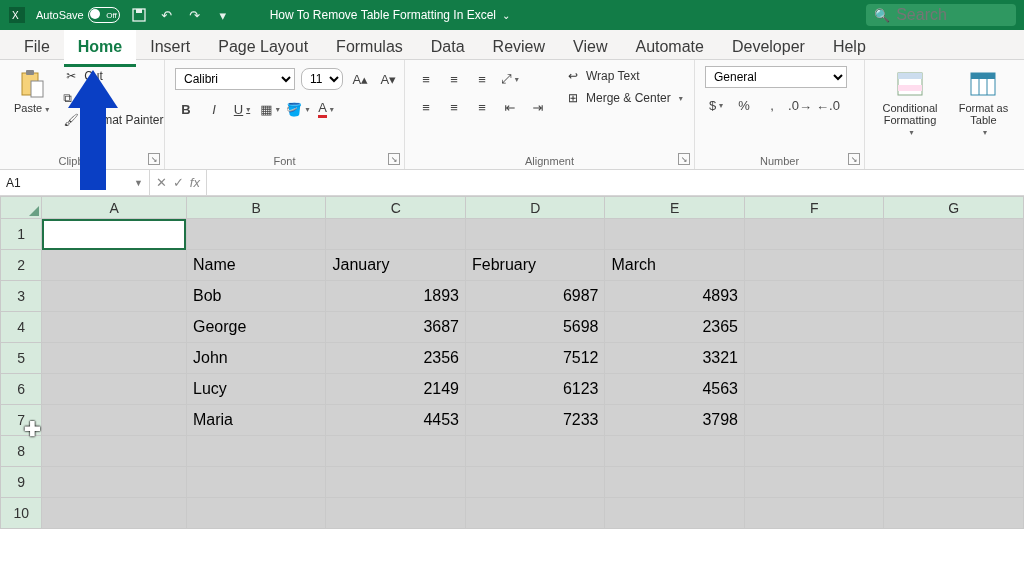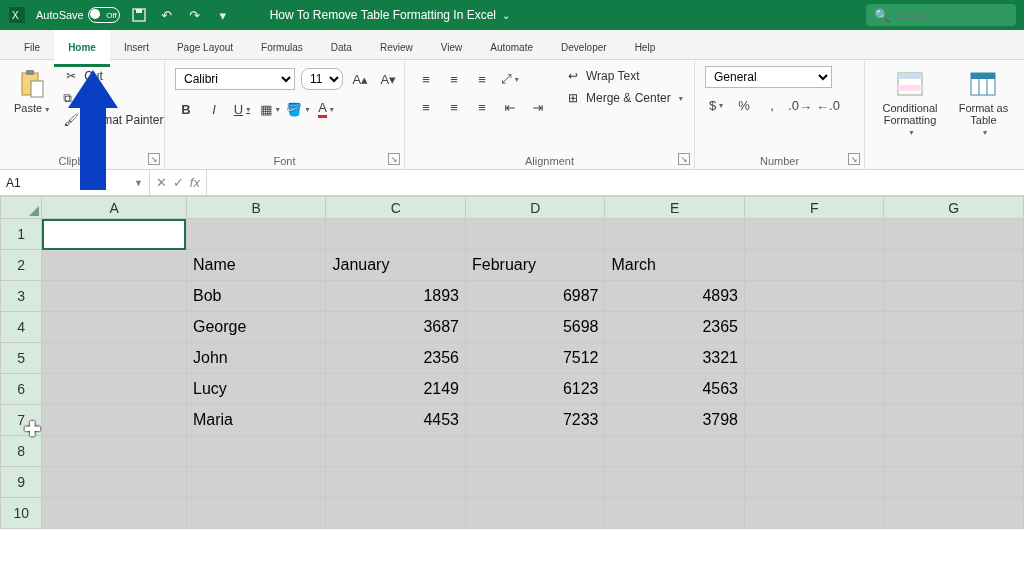--- a/index.html
+++ b/index.html
@@ -7,25 +7,25 @@
 
   
   .titlebar { height: 30px; background: #127c47; display: flex; align-items: center; color: #fff; padding: 0 8px; gap: 10px; }
   .titlebar .xl-logo { width: 18px; height: 18px; display: flex; align-items: center; justify-content: center; }
   .titlebar .autosave { display: flex; align-items: center; gap: 4px; font-size: 11px; }
   .titlebar .toggle { width: 32px; height: 16px; border: 1px solid #fff; border-radius: 8px; position: relative; display:flex; align-items:center; justify-content:flex-end; padding-right:2px; font-size:8px;}
   .titlebar .toggle::before { content:""; width:10px;height:10px;border-radius:50%;background:#fff;position:absolute;left:1px;top:1px;}
   .titlebar .qat-btn { width:18px;height:18px;display:flex;align-items:center;justify-content:center;opacity:.9;}
   .doc-title { margin-left: 28px; font-size: 12px; display:flex; align-items:center; gap:6px;}
   .searchbox { margin-left:auto; width:150px; height:22px; background:#2f9861; border-radius:4px; display:flex; align-items:center; padding:0 8px; gap:6px; color:#d8efe2;}
-  .searchbox input { background:transparent;border:none;outline:none;color:#ffffff;font-size:10px;width:100%;}
+  .searchbox input { background:transparent;border:none;outline:none;color:#ffffff;font-size:16px;width:100%;}
 
   
   .ribbon-tabs { height: 30px; background:#f5f4f3; border-bottom:1px solid #d6d6d6; display:flex; align-items:stretch; padding-left:10px; gap:0;}
-  .ribbon-tabs .tab { padding: 17px 14px; display:flex; align-items:center; font-size:10px; color:#3b3b3b; cursor:pointer; }
+  .ribbon-tabs .tab { padding: 17px 14px; display:flex; align-items:center; font-size:16px; color:#3b3b3b; cursor:pointer; }
   .ribbon-tabs .tab.active { color:#127c47; font-weight:600; border-bottom:3px solid #127c47; background:#fff;}
 
   
   .ribbon { height: 110px; background:#fafafa; border-bottom:1px solid #d6d6d6; display:flex; }
   .group { border-right:1px solid #e0e0e0; padding: 6px 10px 2px 10px; display:flex; flex-direction:column; justify-content:space-between; position:relative;}
   .group-body { display:flex; gap:8px; align-items:flex-start; flex:1;}
   .group-label { text-align:center; font-size:11px; color:#666; padding-top:2px;}
   .dlg-launch { position:absolute; right:4px; bottom:4px; width:12px;height:12px; border:1px solid #999; font-size:8px; display:flex;align-items:center;justify-content:center;color:#666;}
 
   .vbtn { display:flex; flex-direction:column; align-items:center; gap:2px; font-size:11px; color:#333; padding:2px 4px; cursor:pointer;}
@@ -200,21 +200,21 @@
             <span>Merge &amp; Center</span>
           </div>
       </div>
     </div>
     <div class="group-label">Alignment</div>
     <div class="dlg-launch">↘</div>
   </div>
 
   <div class="group" style="width:170px;">
     <div class="group-body col-stack" style="gap:4px;">
-      <select class="icon-box" style="width:127px;"><option>General</option></select>
+      <select class="icon-box" style="width:142px;"><option>General</option></select>
       <div class="mini-row">
         <span class="mini-btn dd">$</span>
         <span class="mini-btn">%</span>
         <span class="mini-btn">,</span>
         <span class="mini-btn">.0→</span>
         <span class="mini-btn">←.0</span>
       </div>
     </div>
     <div class="group-label">Number</div>
     <div class="dlg-launch">↘</div>

